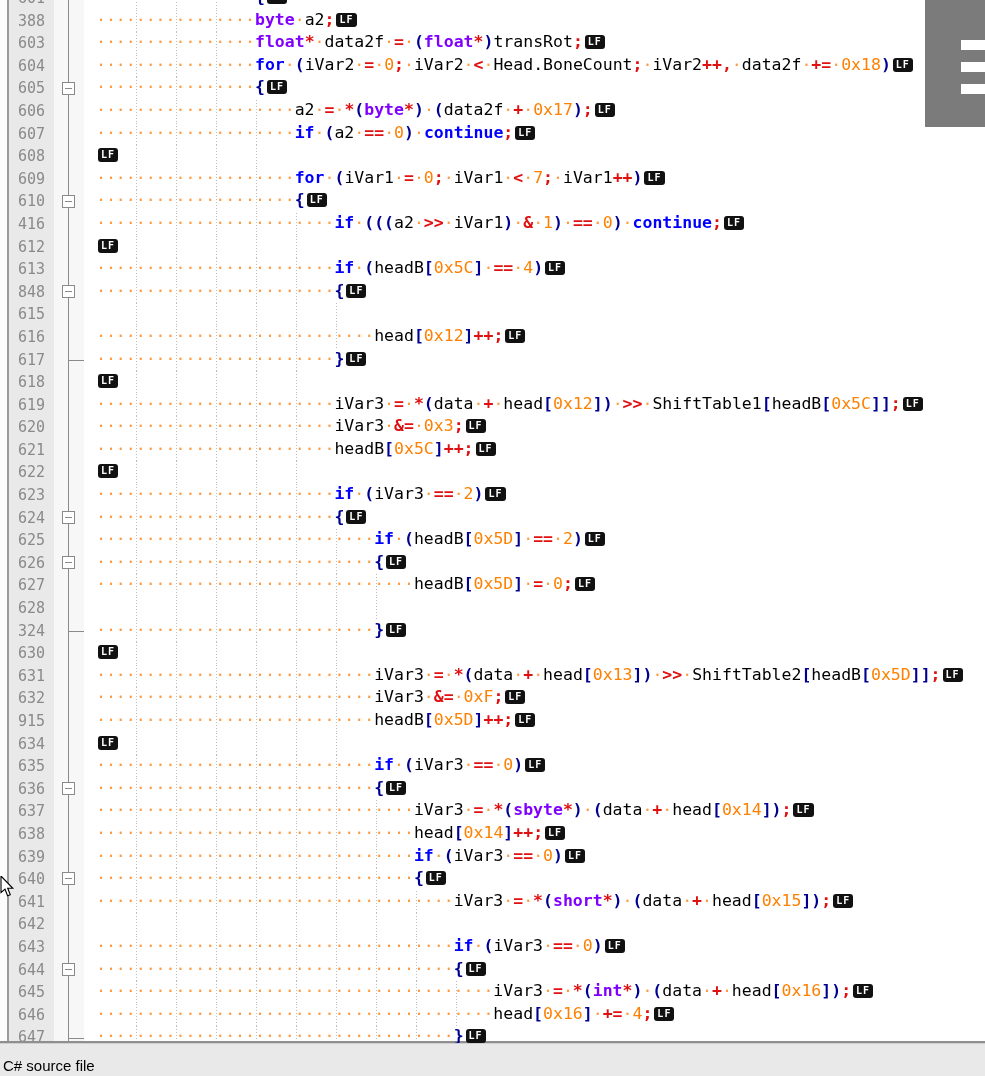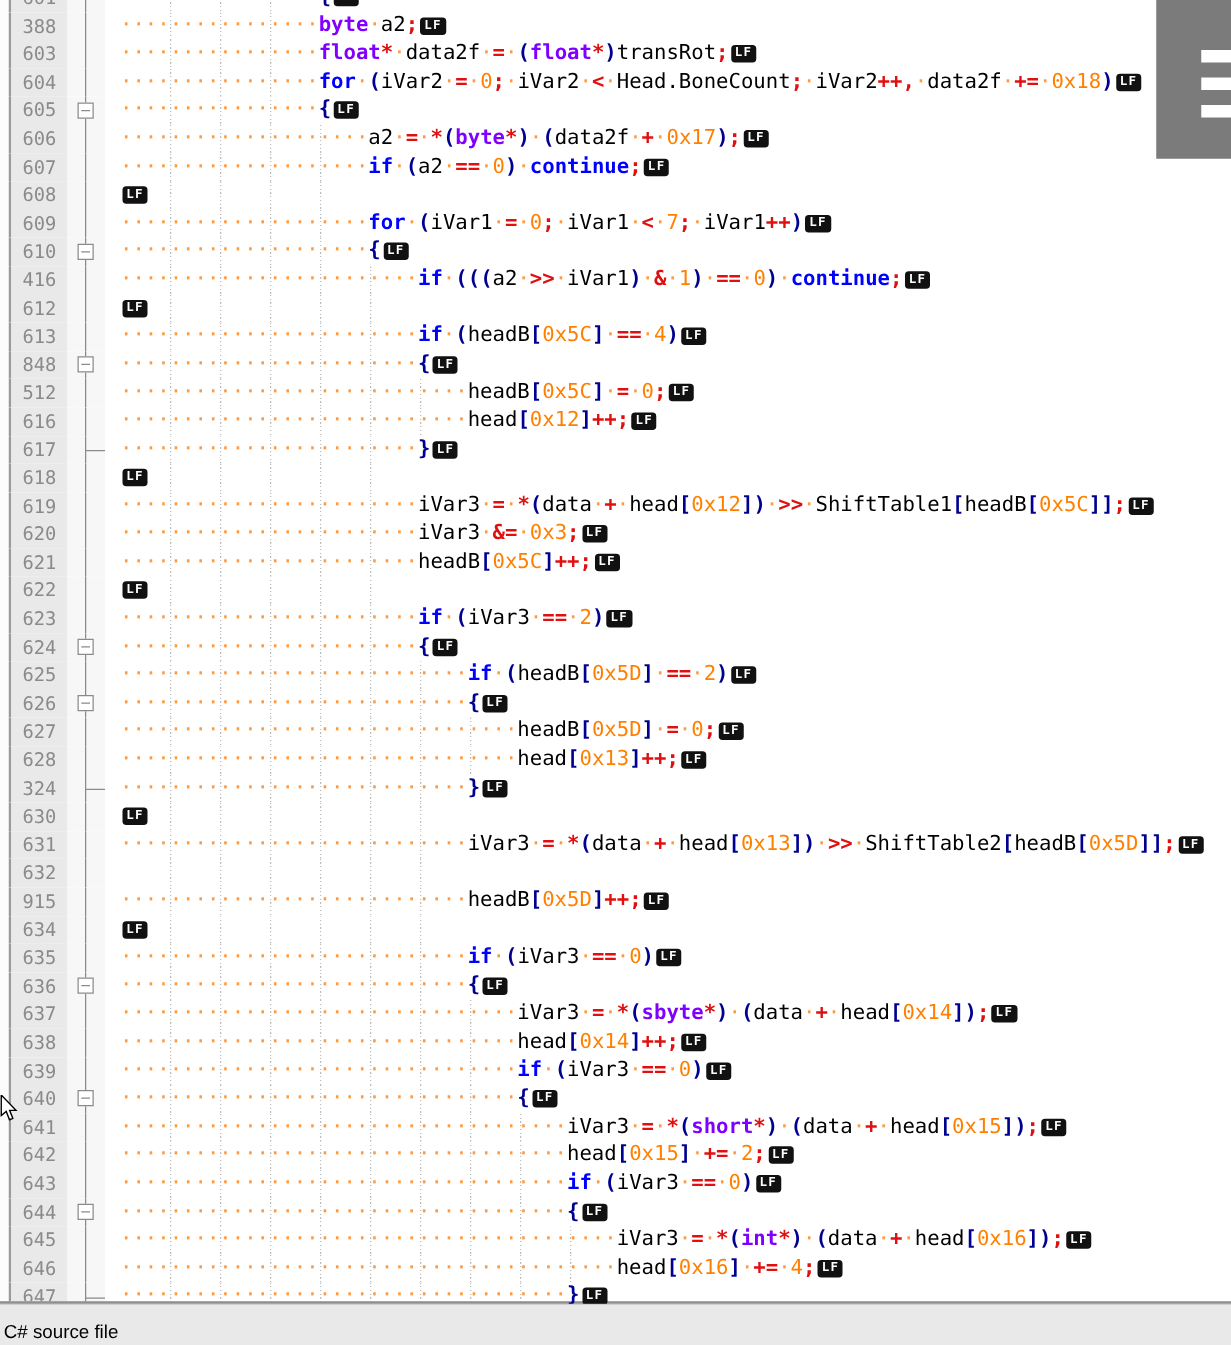--- a/index.html
+++ b/index.html
@@ -274,32 +274,31 @@
           <div class="guide" style="left: 52px;"></div>
           <div class="guide" style="left: 92px;"></div>
           <div class="guide" style="left: 132px;"></div>
           <div class="guide" style="left: 172px;"></div>
           <div class="guide" style="left: 212px;"></div>
           <span class="content"><span class="tk-w">························</span><span class="tk-b">{</span><span class="lf">LF</span></span>
         </div>
       </div>
       <div class="row">
         <div class="m-book"></div>
-        <div class="m-num">512</div>
-        <div class="m-fold">
-          <div class="fold-line"></div>
-        </div>
-        <div class="code">
-          <div class="guide" style="left: 52px;"></div>
-          <div class="guide" style="left: 92px;"></div>
-          <div class="guide" style="left: 132px;"></div>
-          <div class="guide" style="left: 172px;"></div>
-          <div class="guide" style="left: 212px;"></div>
-          <div class="guide" style="left: 252px;"></div>
-          <span class="content"><span class="tk-w">····························</span><span class="tk-i">headB</span><span class="tk-b">[</span><span class="tk-n">0x5C</span><span class="tk-b">]</span><span class="tk-w">·</span><span class="tk-o">=</span><span class="tk-w">·</span><span class="tk-n">0</span><span class="tk-o">;</span><span class="lf">LF</span></span>
+        <div class="m-num">615</div>
+        <div class="m-fold">
+          <div class="fold-line"></div>
+        </div>
+        <div class="code">
+          <div class="guide" style="left: 52px;"></div>
+          <div class="guide" style="left: 92px;"></div>
+          <div class="guide" style="left: 132px;"></div>
+          <div class="guide" style="left: 172px;"></div>
+          <div class="guide" style="left: 212px;"></div>
+          <div class="guide" style="left: 252px;"></div>
         </div>
       </div>
       <div class="row">
         <div class="m-book"></div>
         <div class="m-num">616</div>
         <div class="m-fold">
           <div class="fold-line"></div>
         </div>
         <div class="code">
           <div class="guide" style="left: 52px;"></div>
@@ -494,21 +493,20 @@
           <div class="fold-line"></div>
         </div>
         <div class="code">
           <div class="guide" style="left: 52px;"></div>
           <div class="guide" style="left: 92px;"></div>
           <div class="guide" style="left: 132px;"></div>
           <div class="guide" style="left: 172px;"></div>
           <div class="guide" style="left: 212px;"></div>
           <div class="guide" style="left: 252px;"></div>
           <div class="guide" style="left: 292px;"></div>
-          <span class="content"><span class="tk-w">································</span><span class="tk-i">head</span><span class="tk-b">[</span><span class="tk-n">0x13</span><span class="tk-b">]</span><span class="tk-o">++;</span><span class="lf">LF</span></span>
         </div>
       </div>
       <div class="row">
         <div class="m-book"></div>
         <div class="m-num">324</div>
         <div class="m-fold">
           <div class="fold-line"></div>
           <div class="fold-tick"></div>
         </div>
         <div class="code">
@@ -559,20 +557,21 @@
         <div class="m-fold">
           <div class="fold-line"></div>
         </div>
         <div class="code">
           <div class="guide" style="left: 52px;"></div>
           <div class="guide" style="left: 92px;"></div>
           <div class="guide" style="left: 132px;"></div>
           <div class="guide" style="left: 172px;"></div>
           <div class="guide" style="left: 212px;"></div>
           <div class="guide" style="left: 252px;"></div>
+          <span class="content"><span class="tk-w">····························</span><span class="tk-i">iVar3</span><span class="tk-w">·</span><span class="tk-o">&amp;=</span><span class="tk-w">·</span><span class="tk-n">0xF</span><span class="tk-o">;</span><span class="lf">LF</span></span>
         </div>
       </div>
       <div class="row">
         <div class="m-book"></div>
         <div class="m-num">915</div>
         <div class="m-fold">
           <div class="fold-line"></div>
         </div>
         <div class="code">
           <div class="guide" style="left: 52px;"></div>
@@ -732,21 +731,20 @@
         </div>
         <div class="code">
           <div class="guide" style="left: 52px;"></div>
           <div class="guide" style="left: 92px;"></div>
           <div class="guide" style="left: 132px;"></div>
           <div class="guide" style="left: 172px;"></div>
           <div class="guide" style="left: 212px;"></div>
           <div class="guide" style="left: 252px;"></div>
           <div class="guide" style="left: 292px;"></div>
           <div class="guide" style="left: 332px;"></div>
-          <span class="content"><span class="tk-w">····································</span><span class="tk-i">head</span><span class="tk-b">[</span><span class="tk-n">0x15</span><span class="tk-b">]</span><span class="tk-w">·</span><span class="tk-o">+=</span><span class="tk-w">·</span><span class="tk-n">2</span><span class="tk-o">;</span><span class="lf">LF</span></span>
         </div>
       </div>
       <div class="row">
         <div class="m-book"></div>
         <div class="m-num">643</div>
         <div class="m-fold">
           <div class="fold-line"></div>
         </div>
         <div class="code">
           <div class="guide" style="left: 52px;"></div>

